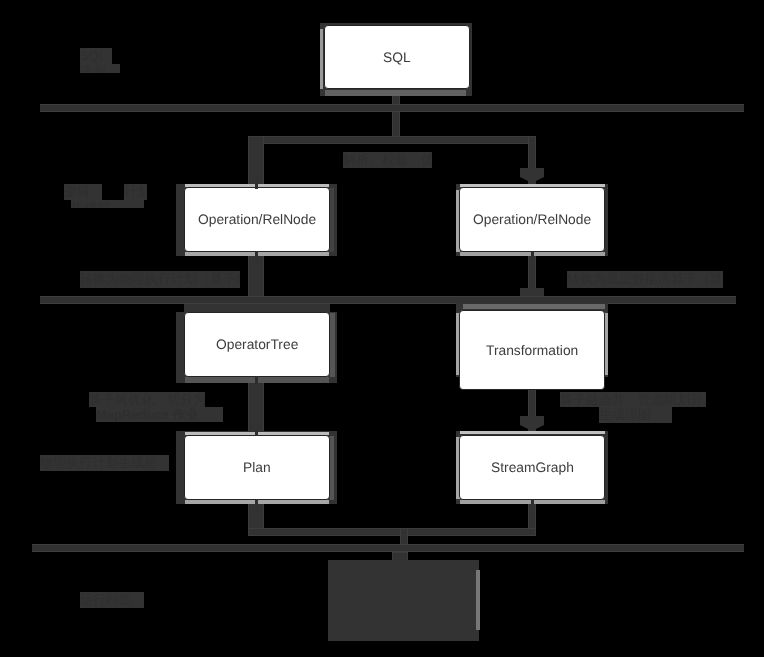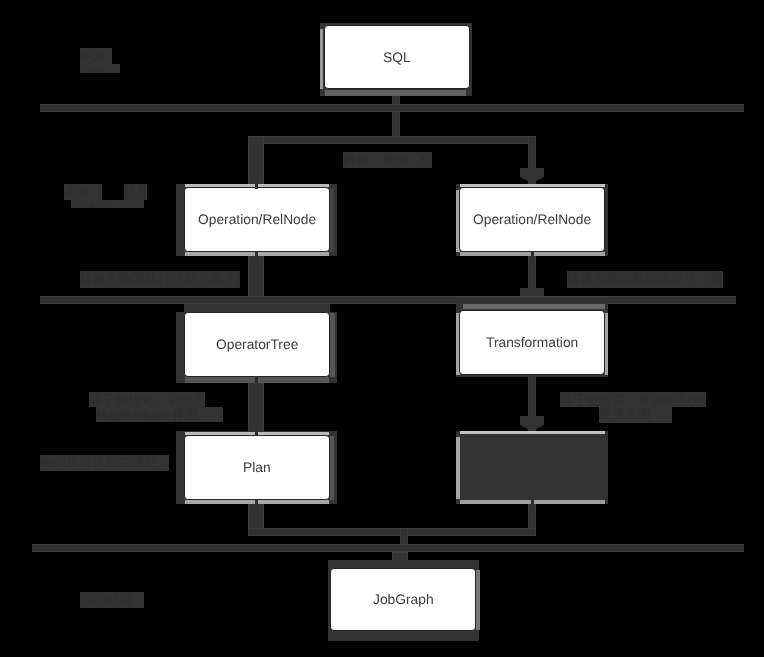--- a/index.html
+++ b/index.html
@@ -105,28 +105,28 @@
   </div>
   <div class="node" style="left:184px; top:187px; width:146px; height:65px;">
     <span>Operation/RelNode</span>
   </div>
   <div class="node" style="left:459px; top:187px; width:146px; height:65px;">
     <span>Operation/RelNode</span>
   </div>
   <div class="node" style="left:184px; top:312px; width:146px; height:65px;">
     <span>OperatorTree</span>
   </div>
-  <div class="node" style="left:459px; top:310px; width:146px; height:65px;">
+  <div class="node" style="left:459px; top:310px; width:146px; height:80px;">
     <span>Transformation</span>
   </div>
   <div class="node" style="left:184px; top:435px; width:146px; height:65px;">
     <span>Plan</span>
   </div>
-  <div class="node" style="left:330px; top:568px; width:146px; height:63px;">
-    <span>JobGraph</span>
+  <div class="node" style="left:459px; top:435px; width:146px; height:65px;">
+    <span>StreamGraph</span>
   </div>
 
   <div class="notch" style="left:255px; top:183px; width:3px; height:6px;"></div>
   <div class="notch" style="left:255px; top:251px; width:3px; height:6px;"></div>
   <div class="notch" style="left:255px; top:376px; width:3px; height:8px;"></div>
   <div class="notch" style="left:255px; top:431px; width:3px; height:5px;"></div>
   <div class="notch" style="left:255px; top:499px; width:3px; height:6px;"></div>
   <div class="notch" style="left:531px; top:251px; width:3px; height:6px;"></div>
   <div class="notch" style="left:531px; top:499px; width:3px; height:6px;"></div>
 

